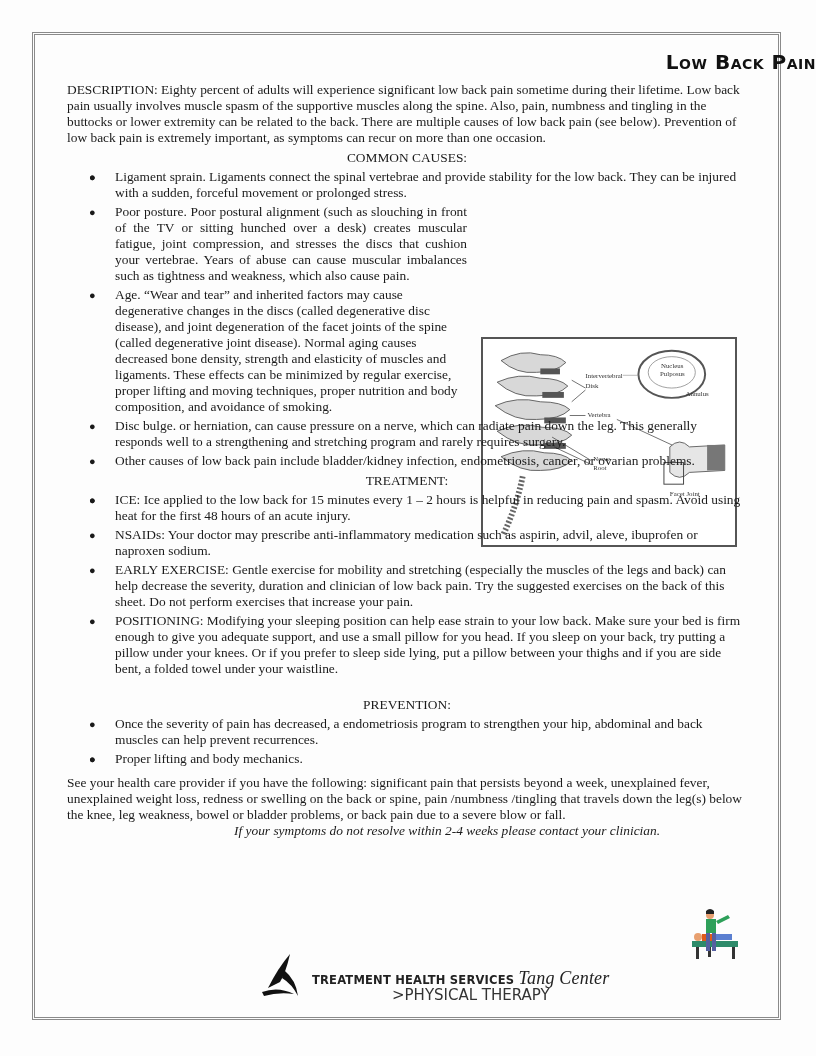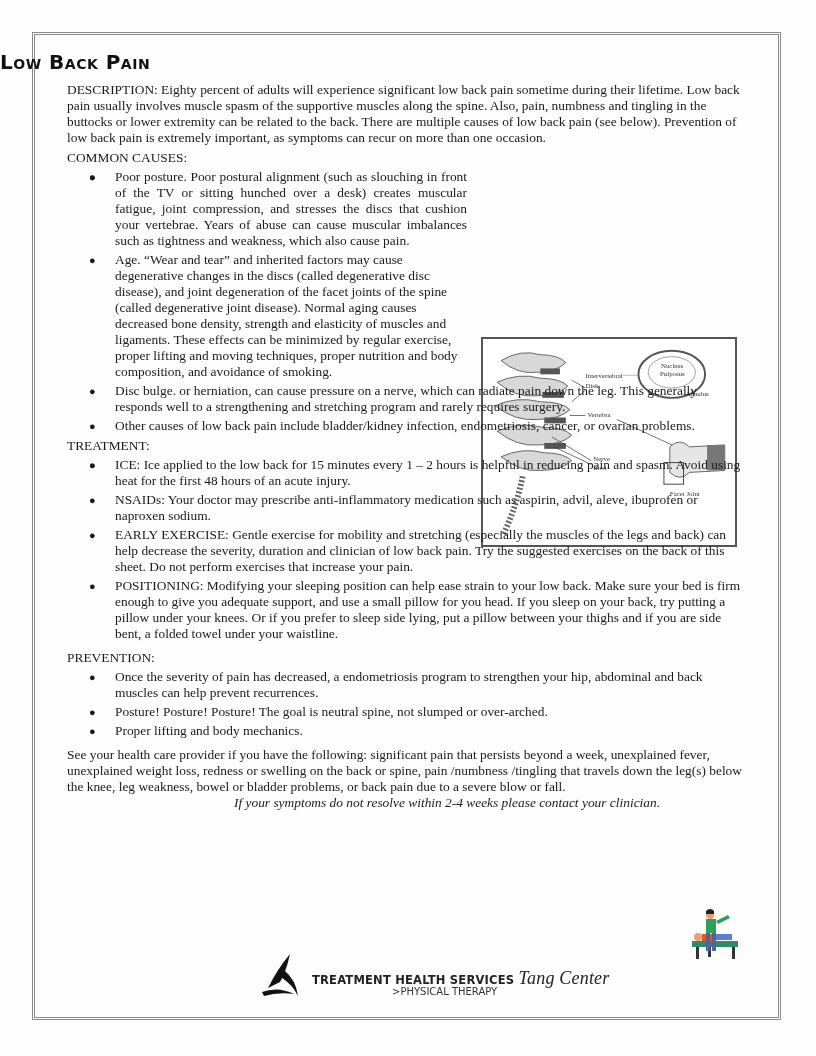--- a/index.html
+++ b/index.html
@@ -5,30 +5,30 @@
   html, body { margin: 0; padding: 0; }
   body {
     width: 816px; height: 1056px; background: #fdfdfd; position: relative; overflow: hidden;
     font-family: "Liberation Serif", "DejaVu Serif", serif; color: #1a1a1a;
   }
   .page-border {
     position: absolute; left: 32px; top: 32px; width: 749px; height: 988px;
     border: 3px double #8a8a8a; box-sizing: border-box;
   }
   .title {
-    position: absolute; left: 0; right: 0; top: 50px; text-align: left;
+    position: absolute; left: 0; right: 0; top: 50px; text-align: right;
     font-family: "DejaVu Sans", sans-serif; font-weight: bold; font-size: 20px; letter-spacing: 0.5px;
     font-variant: small-caps; color: #111;
   }
   .content {
     position: absolute; left: 67px; top: 82px; width: 680px;
     font-size: 13.4px; line-height: 16px;
   }
   p { margin: 0; }
-  .section-head { margin-top: 4px; margin-bottom: 3px; }
+  .section-head { margin-top: 4px; margin-bottom: 3px; text-align: center; }
   ul { list-style: none; margin: 0; padding: 0; }
   li { position: relative; padding-left: 48px; margin-bottom: 3px; }
   li .bullet {
     position: absolute; left: 22px; top: 0; font-size: 11px;
   }
   .wrap-block { position: relative; }
   .narrow li { width: 352px; }
   .posture-text { text-align: justify; }
   .diagram {
     position: absolute; left: 414px; top: 168px; width: 256px; height: 210px;
@@ -42,38 +42,38 @@
   }
   .clipart { position: absolute; left: 688px; top: 907px; width: 56px; height: 56px; }
   .logo { position: absolute; left: 258px; top: 948px; width: 340px; height: 56px; }
   .logo-text-main {
     position: absolute; left: 54px; top: 20px; font-family: "DejaVu Sans", sans-serif;
     font-weight: bold; font-size: 11.5px; color: #222; letter-spacing: 0.2px; white-space: nowrap;
   }
   .logo-text-main i { font-family: "Liberation Serif", serif; font-weight: normal; font-size: 18px; }
   .logo-text-sub {
     position: absolute; left: 134px; top: 38px; font-family: "DejaVu Sans", sans-serif;
-    font-size: 10px; color: #333; white-space: nowrap;
+    font-size: 15px; color: #333; white-space: nowrap;
   }
 </style>
 </head>
 <body>
 
 <div class="page-border"></div>
 
 <div class="title">Low Back Pain</div>
 
 <div class="content">
   <p>DESCRIPTION: Eighty percent of adults will experience significant low back pain sometime during their lifetime. Low back pain usually involves muscle spasm of the supportive muscles along the spine. Also, pain, numbness and tingling in the buttocks or lower extremity can be related to the back. There are multiple causes of low back pain (see below). Prevention of low back pain is extremely important, as symptoms can recur on more than one occasion.</p>
 
   <p class="section-head">COMMON CAUSES:</p>
   <div class="wrap-block">
     <ul>
       <li><span class="bullet">●</span></li>
-      <li><span class="bullet">●</span></li>
+      <li><span class="bullet">●</span><span>Ligament sprain. Ligaments connect the spinal vertebrae and provide stability for the low back. They can be injured with a sudden, forceful movement or prolonged stress.</span></li>
     </ul>
     <ul class="narrow">
       <li class="posture-text"><span class="bullet">●</span><span>Poor posture. Poor postural alignment (such as slouching in front of the TV or sitting hunched over a desk) creates muscular fatigue, joint compression, and stresses the discs that cushion your vertebrae. Years of abuse can cause muscular imbalances such as tightness and weakness, which also cause pain.</span></li>
       <li><span class="bullet">●</span><span>Age. “Wear and tear” and inherited factors may cause degenerative changes in the discs (called degenerative disc disease), and joint degeneration of the facet joints of the spine (called degenerative joint disease). Normal aging causes decreased bone density, strength and elasticity of muscles and ligaments. These effects can be minimized by regular exercise, proper lifting and moving techniques, proper nutrition and body composition, and avoidance of smoking.</span></li>
     </ul>
 
     <div class="diagram">
       <svg viewBox="0 0 256 210">
 
         <g fill="#d8d8d8" stroke="#444" stroke-width="0.8">
@@ -125,24 +125,24 @@
 
   <p class="section-head">TREATMENT:</p>
   <ul>
     <li><span class="bullet">●</span></li>
     <li><span class="bullet">●</span><span>ICE: Ice applied to the low back for 15 minutes every 1 – 2 hours is helpful in reducing pain and spasm. Avoid using heat for the first 48 hours of an acute injury.</span></li>
     <li><span class="bullet">●</span><span>NSAIDs: Your doctor may prescribe anti-inflammatory medication such as aspirin, advil, aleve, ibuprofen or naproxen sodium.</span></li>
     <li><span class="bullet">●</span><span>EARLY EXERCISE: Gentle exercise for mobility and stretching (especially the muscles of the legs and back) can help decrease the severity, duration and clinician of low back pain. Try the suggested exercises on the back of this sheet. Do not perform exercises that increase your pain.</span></li>
     <li><span class="bullet">●</span><span>POSITIONING: Modifying your sleeping position can help ease strain to your low back. Make sure your bed is firm enough to give you adequate support, and use a small pillow for you head. If you sleep on your back, try putting a pillow under your knees. Or if you prefer to sleep side lying, put a pillow between your thighs and if you are side bent, a folded towel under your waistline.</span></li>
   </ul>
 
-  <p class="section-head" style="margin-top:8px">PREVENTION:</p>
+  <p class="section-head" style="margin-top:20px">PREVENTION:</p>
   <ul>
     <li><span class="bullet">●</span><span>Once the severity of pain has decreased, a endometriosis program to strengthen your hip, abdominal and back muscles can help prevent recurrences.</span></li>
-    <li><span class="bullet">●</span><span>Posture! Posture! Posture! The goal is neutral spine, not slumped or over-arched.</span></li>
+    <li><span class="bullet">●</span></li>
     <li><span class="bullet">●</span><span>Proper lifting and body mechanics.</span></li>
   </ul>
 
   <p class="referral">See your health care provider if you have the following: significant pain that persists beyond a week, unexplained fever, unexplained weight loss, redness or swelling on the back or spine, pain /numbness /tingling that travels down the leg(s) below the knee, leg weakness, bowel or bladder problems, or back pain due to a severe blow or fall.</p>
   <p class="italic-note">If your symptoms do not resolve within 2-4 weeks please contact your clinician.</p>
 </div>
 
 <div class="clipart">
   <svg viewBox="0 0 56 56" width="56" height="56">
     <rect x="4" y="34" width="46" height="6" fill="#2e8b6a"></rect>

